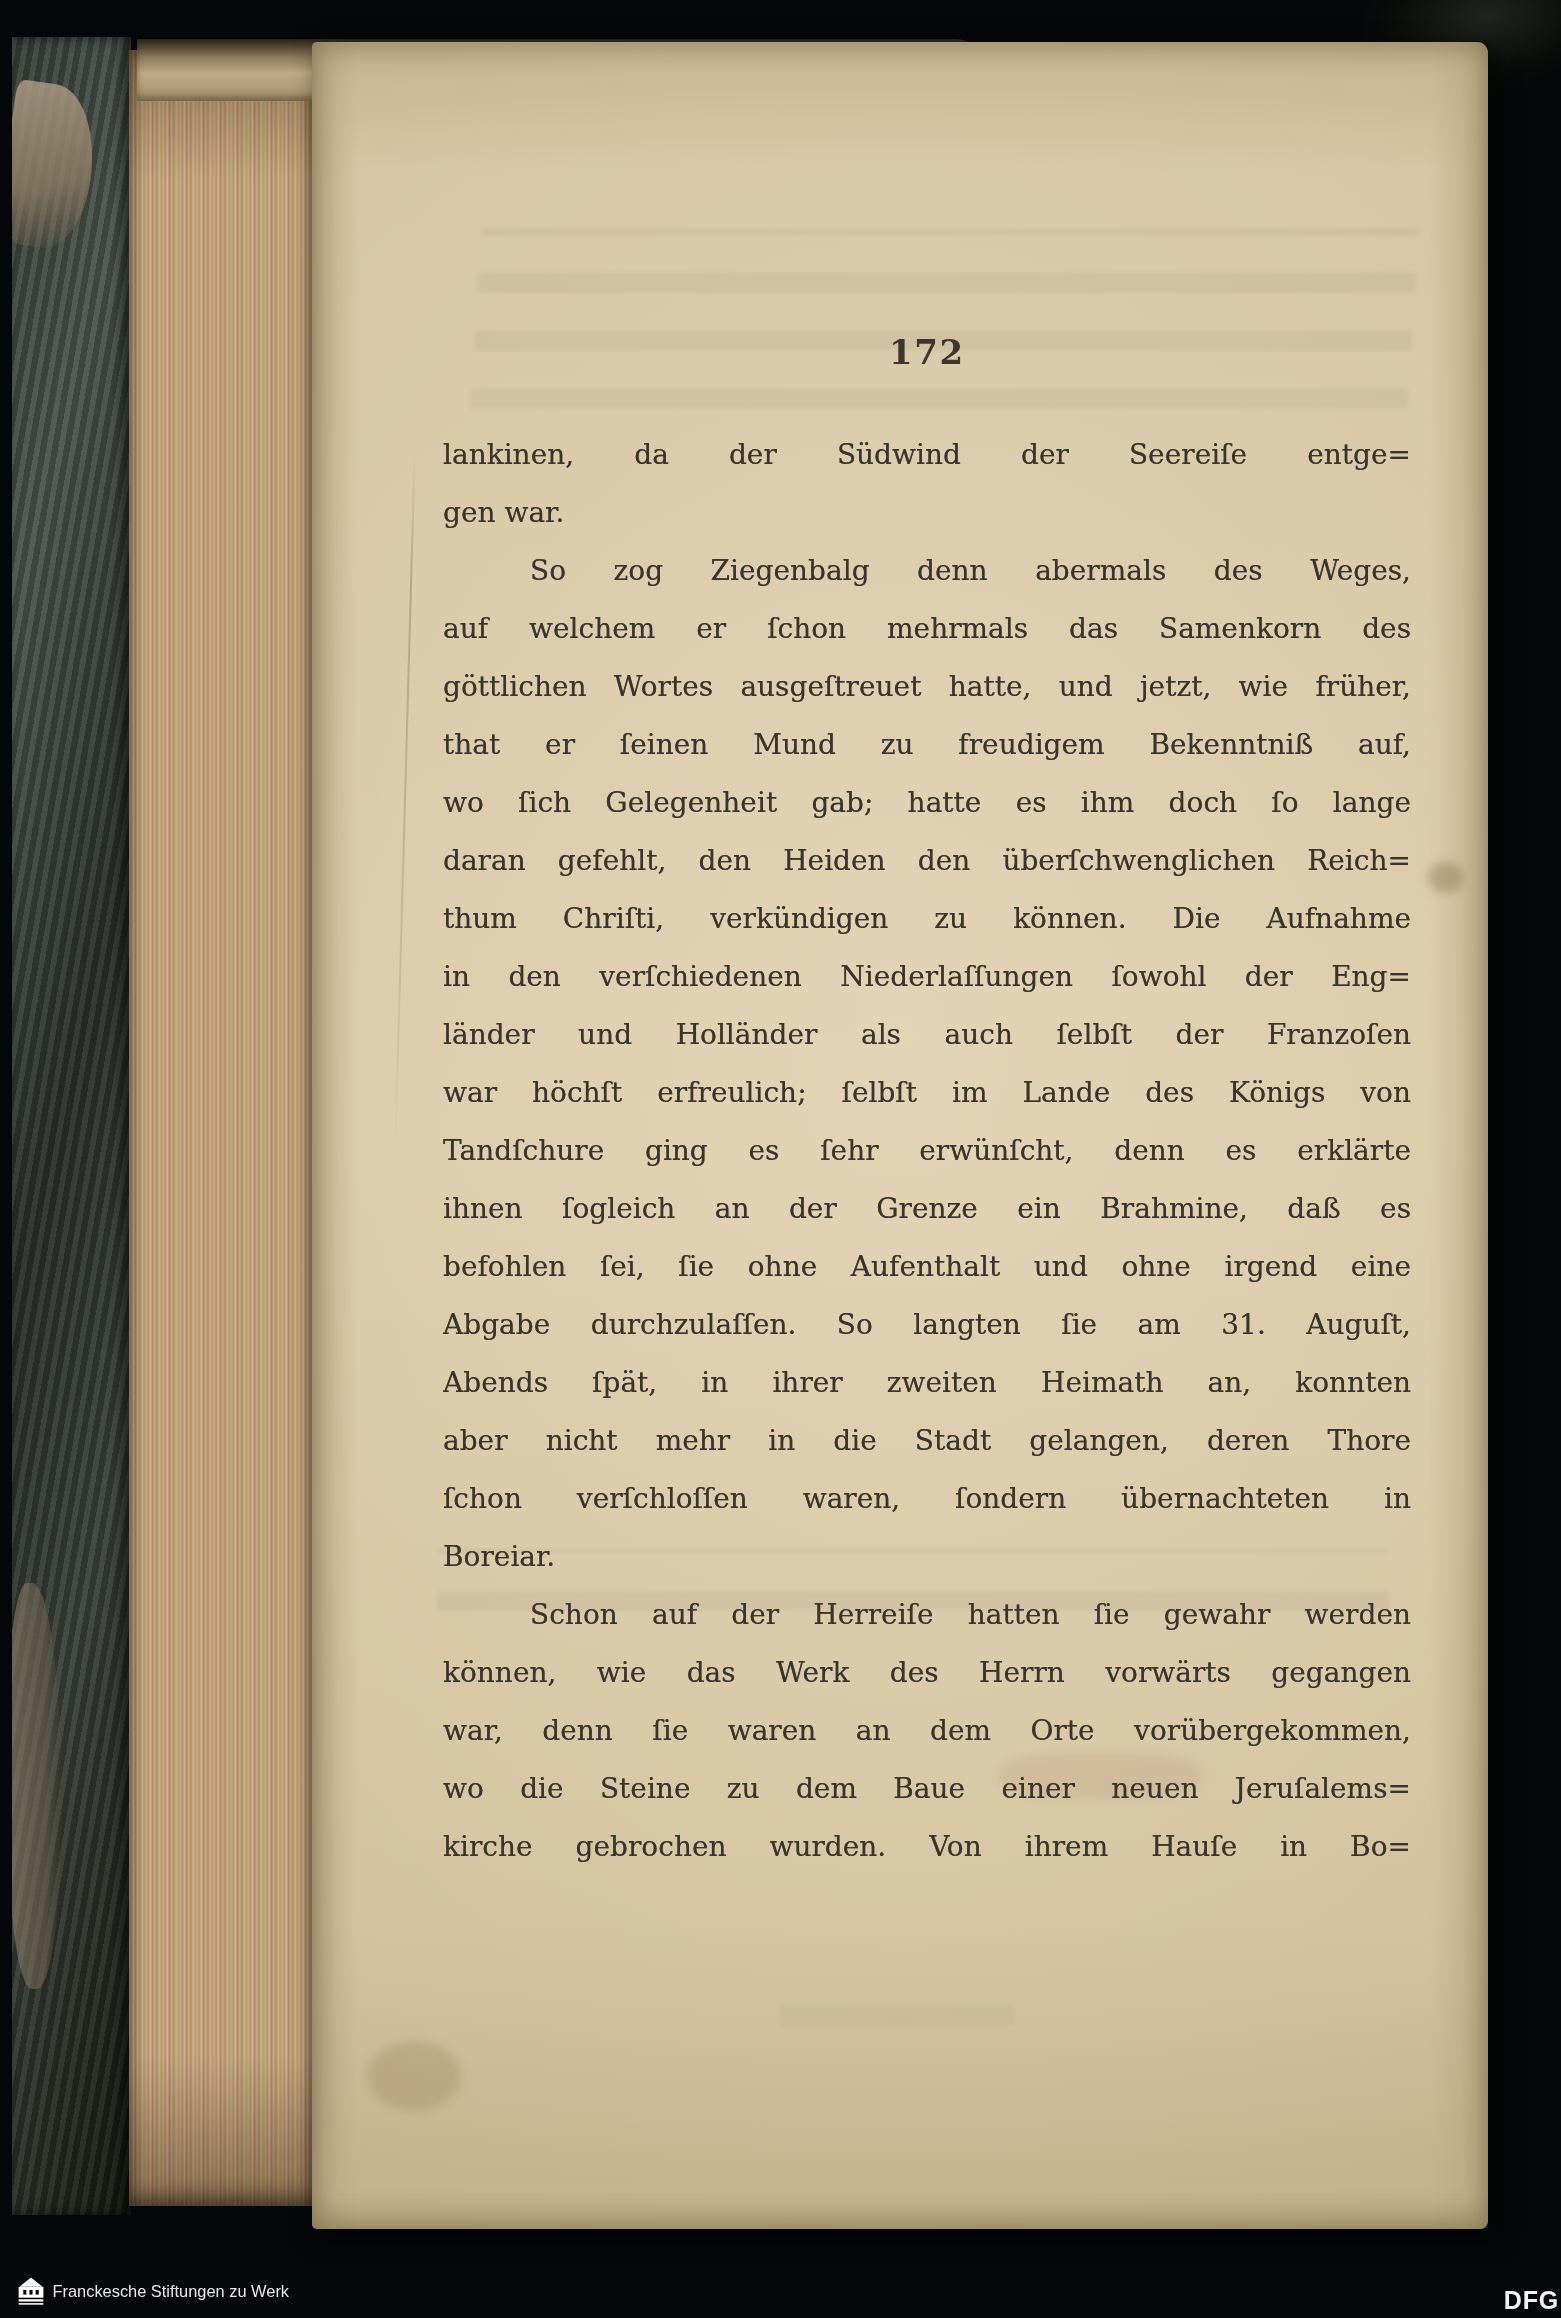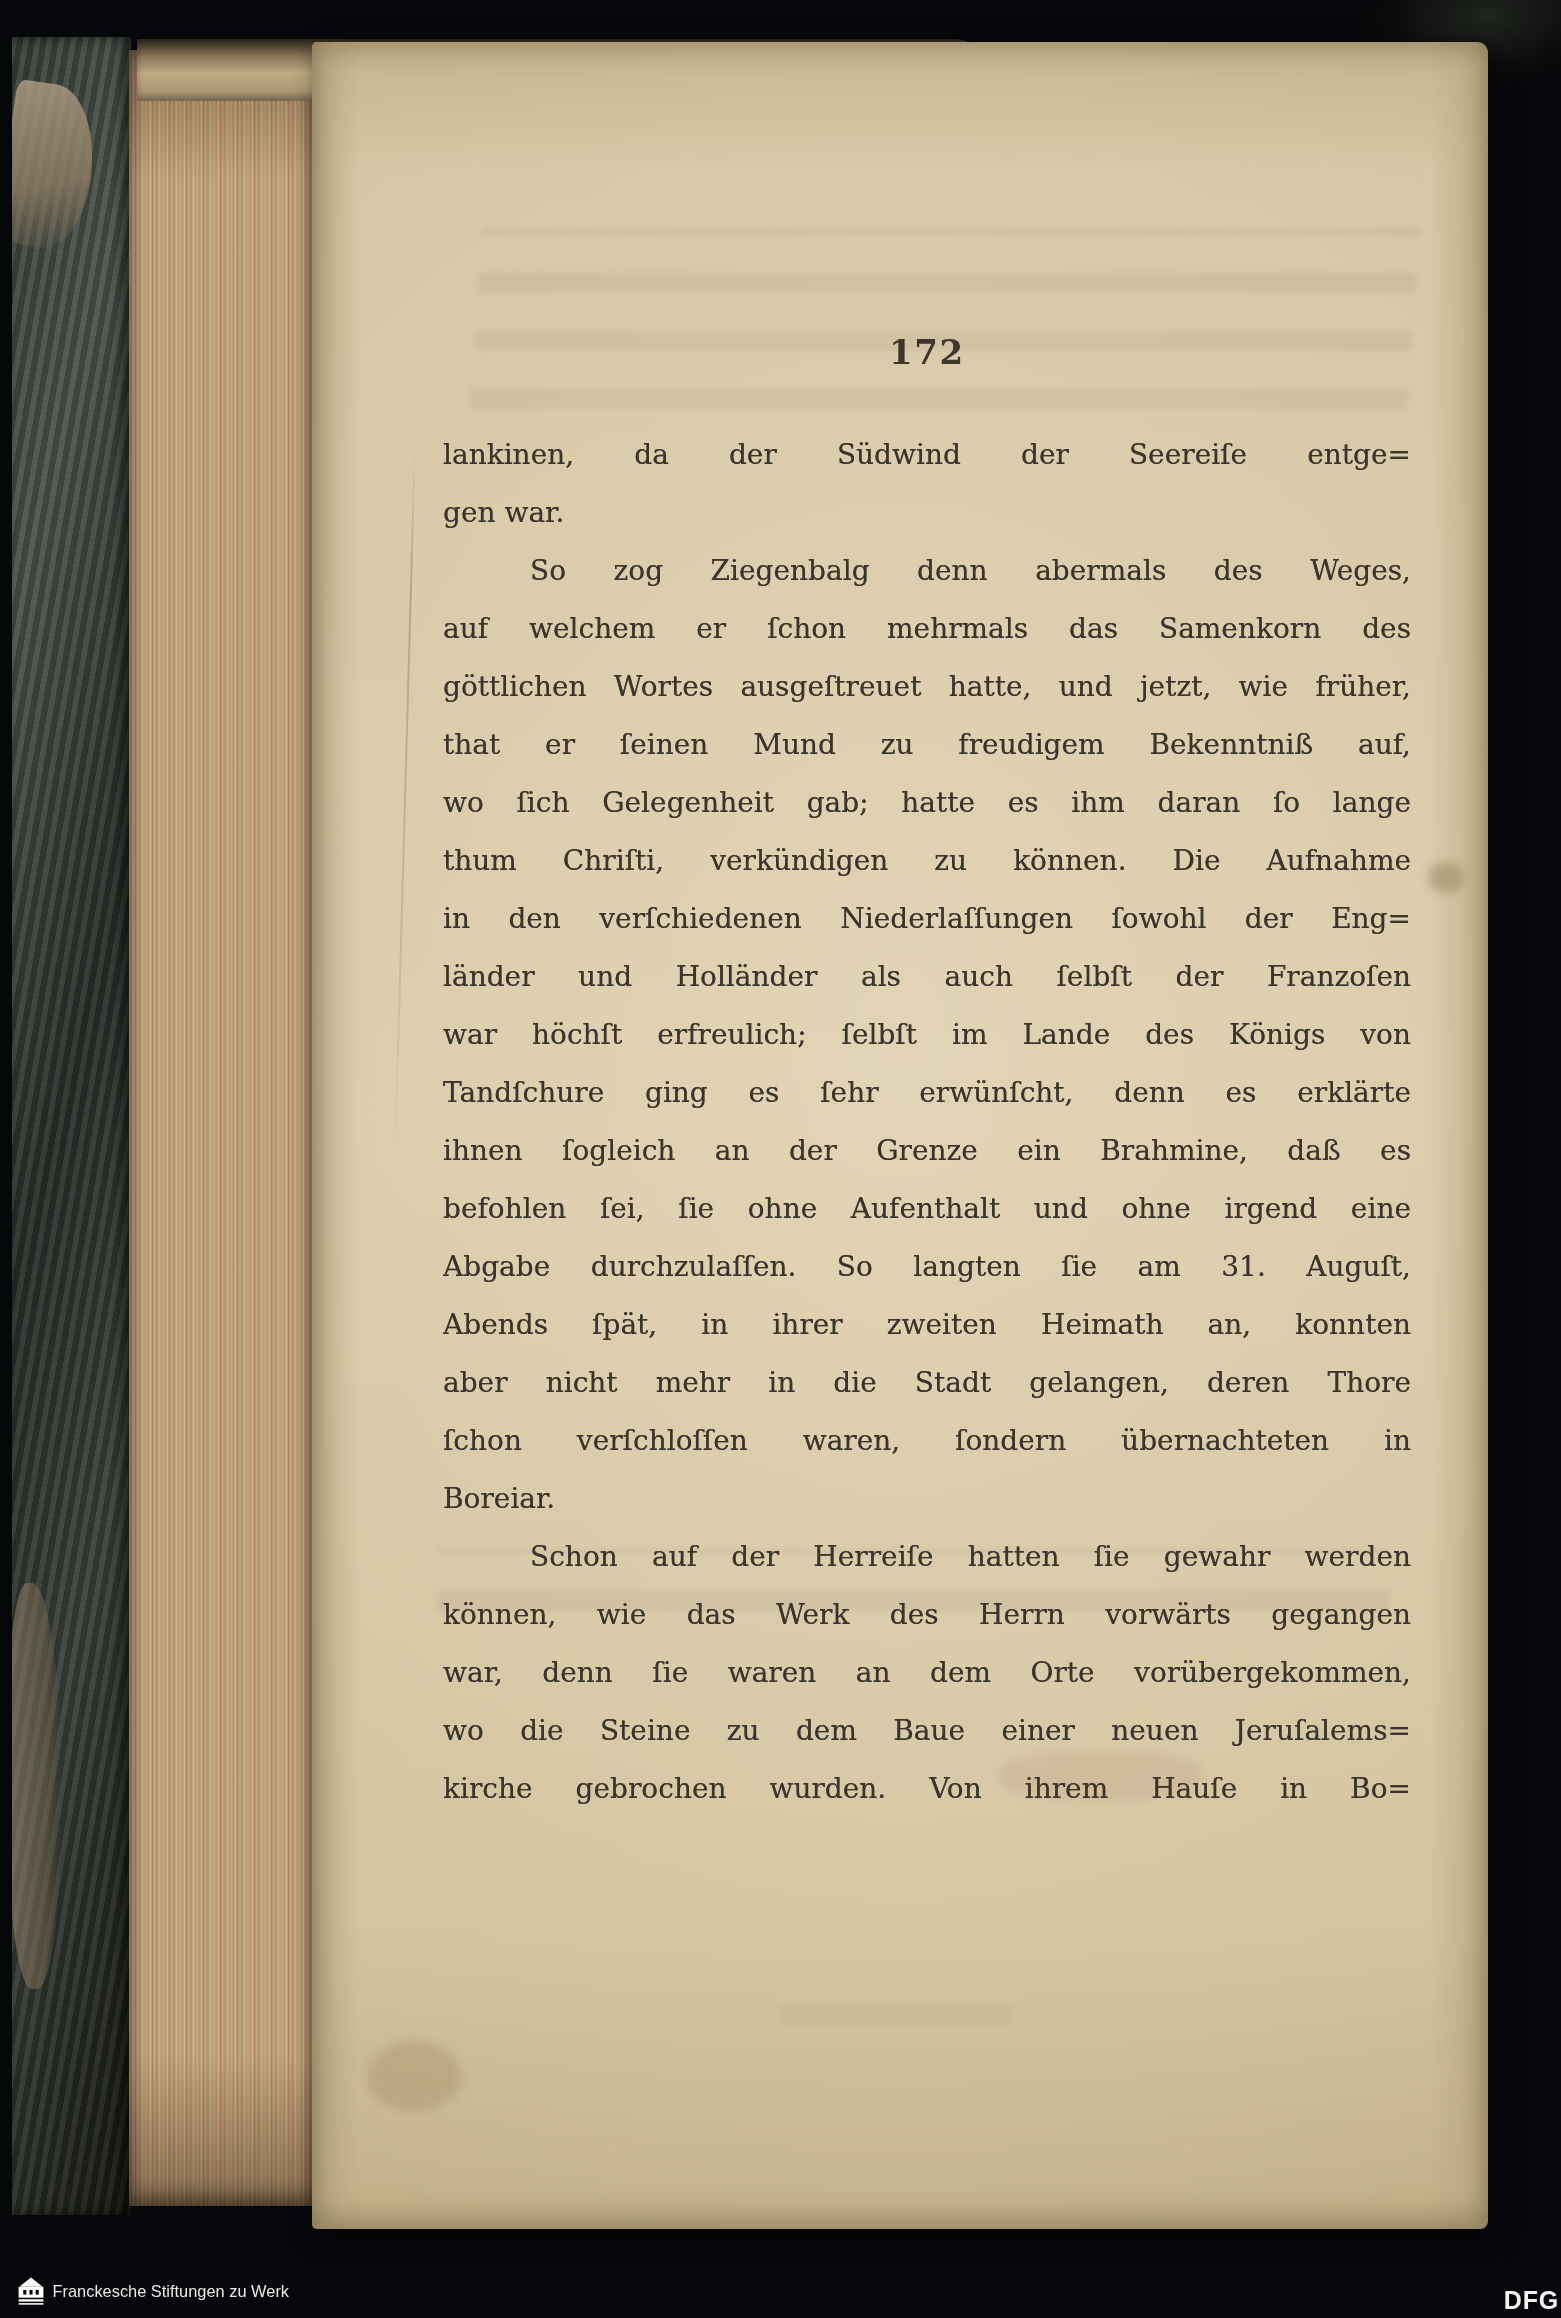--- a/index.html
+++ b/index.html
@@ -147,21 +147,22 @@
     <div class="text-block">
         <div class="paragraph">
           <div class="line">lankinen, da der Südwind der Seereiſe entge=</div>
           <div class="line noj">gen war.</div>
         </div>
         <div class="paragraph">
           <div class="line indent">So zog Ziegenbalg denn abermals des Weges,</div>
           <div class="line">auf welchem er ſchon mehrmals das Samenkorn des</div>
           <div class="line">göttlichen Wortes ausgeſtreuet hatte, und jetzt, wie früher,</div>
           <div class="line">that er ſeinen Mund zu freudigem Bekenntniß auf,</div>
-          <div class="line">wo ſich Gelegenheit gab; hatte es ihm daran ſo lange</div>
+          <div class="line">wo ſich Gelegenheit gab; hatte es ihm doch ſo lange</div>
+          <div class="line">daran gefehlt, den Heiden den überſchwenglichen Reich=</div>
           <div class="line">thum Chriſti, verkündigen zu können.  Die Aufnahme</div>
           <div class="line">in den verſchiedenen Niederlaſſungen ſowohl der Eng=</div>
           <div class="line">länder und Holländer als auch ſelbſt der Franzoſen</div>
           <div class="line">war höchſt erfreulich; ſelbſt im Lande des Königs von</div>
           <div class="line">Tandſchure ging es ſehr erwünſcht, denn es erklärte</div>
           <div class="line">ihnen ſogleich an der Grenze ein Brahmine, daß es</div>
           <div class="line">befohlen ſei, ſie ohne Aufenthalt und ohne irgend eine</div>
           <div class="line">Abgabe durchzulaſſen.  So langten ſie am 31. Auguſt,</div>
           <div class="line">Abends ſpät, in ihrer zweiten Heimath an, konnten</div>
           <div class="line">aber nicht mehr in die Stadt gelangen, deren Thore</div>

